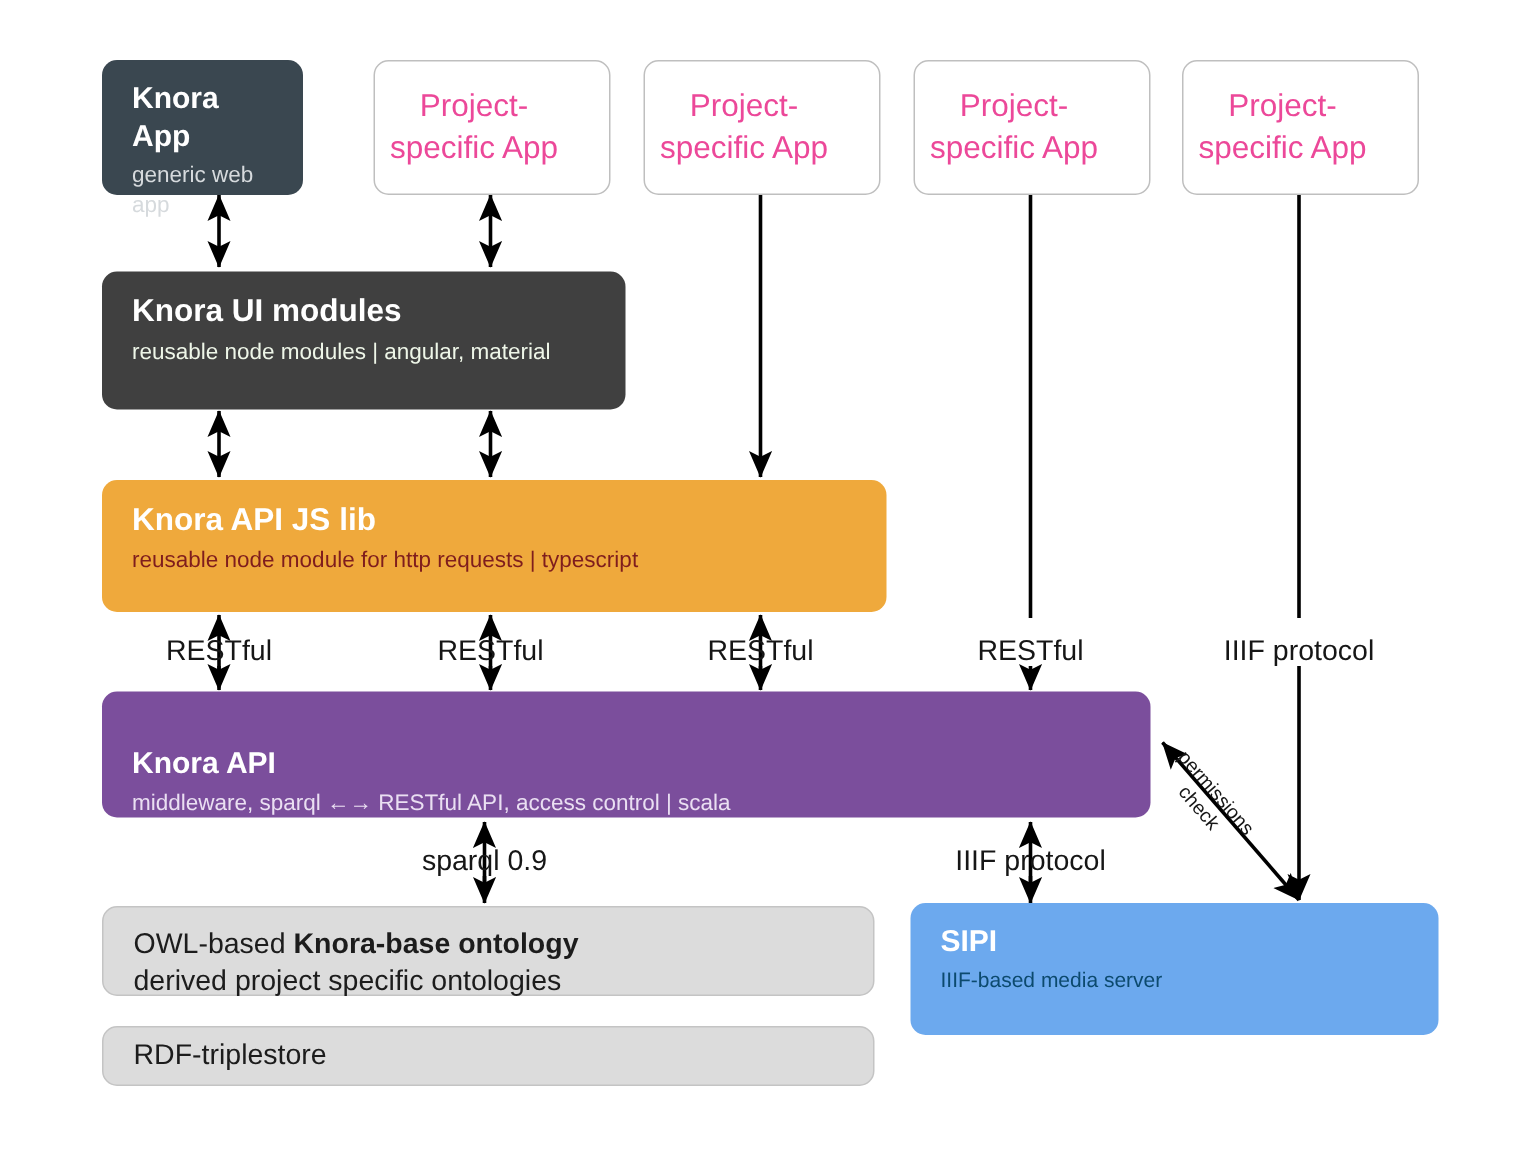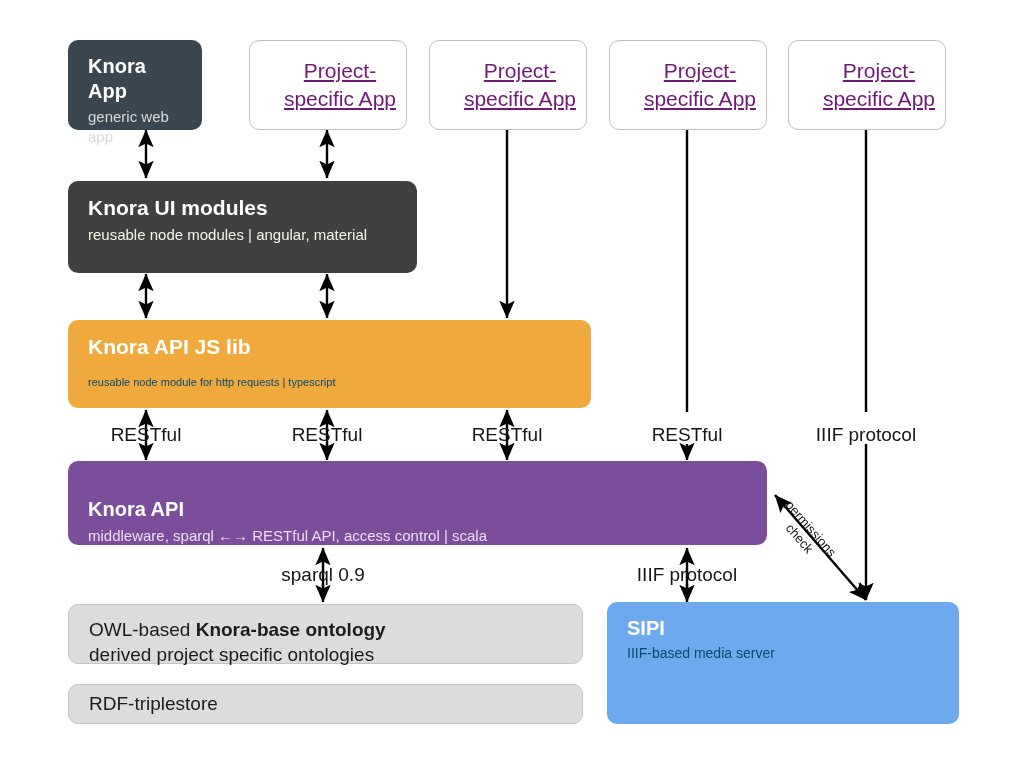--- a/index.html
+++ b/index.html
@@ -43,41 +43,40 @@
     background: #3a4750;
     color: #ffffff;
   }
   .box-dark .title { font-size: 20px; }
   .box-dark .subtitle { font-size: 15px; color: #d6dadd; margin-top: 3px; }
 
   
   .box-outline {
     background: #ffffff;
     border: 1.5px solid #bfbfbf;
-    color: #701a75;
-    align-items: flex-end;
+    color: #ec4899;
+    align-items: flex-start;
     justify-content: center;
     text-align: center;
-    text-decoration: underline;
   }
   .box-outline .plain {
     font-size: 21px;
     line-height: 1.32;
     padding: 0 10px;
   }
 
   
   .box-green { background: #404040; color: #ffffff; }
   .box-green .title { font-size: 21px; }
   .box-green .subtitle { font-size: 15px; color: #eef6e8; margin-top: 4px; }
 
   
   .box-orange { background: #efa93c; color: #ffffff; }
   .box-orange .title { font-size: 21px; }
-  .box-orange .subtitle { font-size: 11px; color: #0c4a6e; margin-top: 15px; }
+  .box-orange .subtitle { font-size: 15px; color: #7f1d1d; margin-top: 4px; }
 
   
   .box-purple { background: #7b4e9c; color: #ffffff; }
   .box-purple .title { font-size: 20px; }
   .box-purple .subtitle { font-size: 15px; color: #eadff2; margin-top: 4px; }
 
   
   .box-blue { background: #6ca9ee; color: #ffffff; }
   .box-blue .title { font-size: 20px; }
   .box-blue .subtitle { font-size: 14px; color: #0c4a6e; margin-top: 3px; }
@@ -230,21 +229,21 @@
     </div>
   </div>
 
   <div class="box box-gray" style="left:68px; top:604px; width:515px; height:60px;">
     <div class="pad">
       <div class="l1"><span>OWL-based </span><b>Knora-base ontology</b></div>
       <div class="l2">derived project specific ontologies</div>
     </div>
   </div>
 
-  <div class="box box-blue" style="left:607px; top:602px; width:352px; height:122px;">
+  <div class="box box-blue" style="left:607px; top:602px; width:352px; height:88px;">
     <div class="pad">
       <div class="title">SIPI</div>
       <div class="subtitle">IIIF-based media server</div>
     </div>
   </div>
 
   <div class="edge-label" style="left:146px; top:424px;">RESTful</div>
   <div class="edge-label" style="left:327px; top:424px;">RESTful</div>
   <div class="edge-label" style="left:507px; top:424px;">RESTful</div>
   <div class="edge-label" style="left:687px; top:424px;">RESTful</div>

